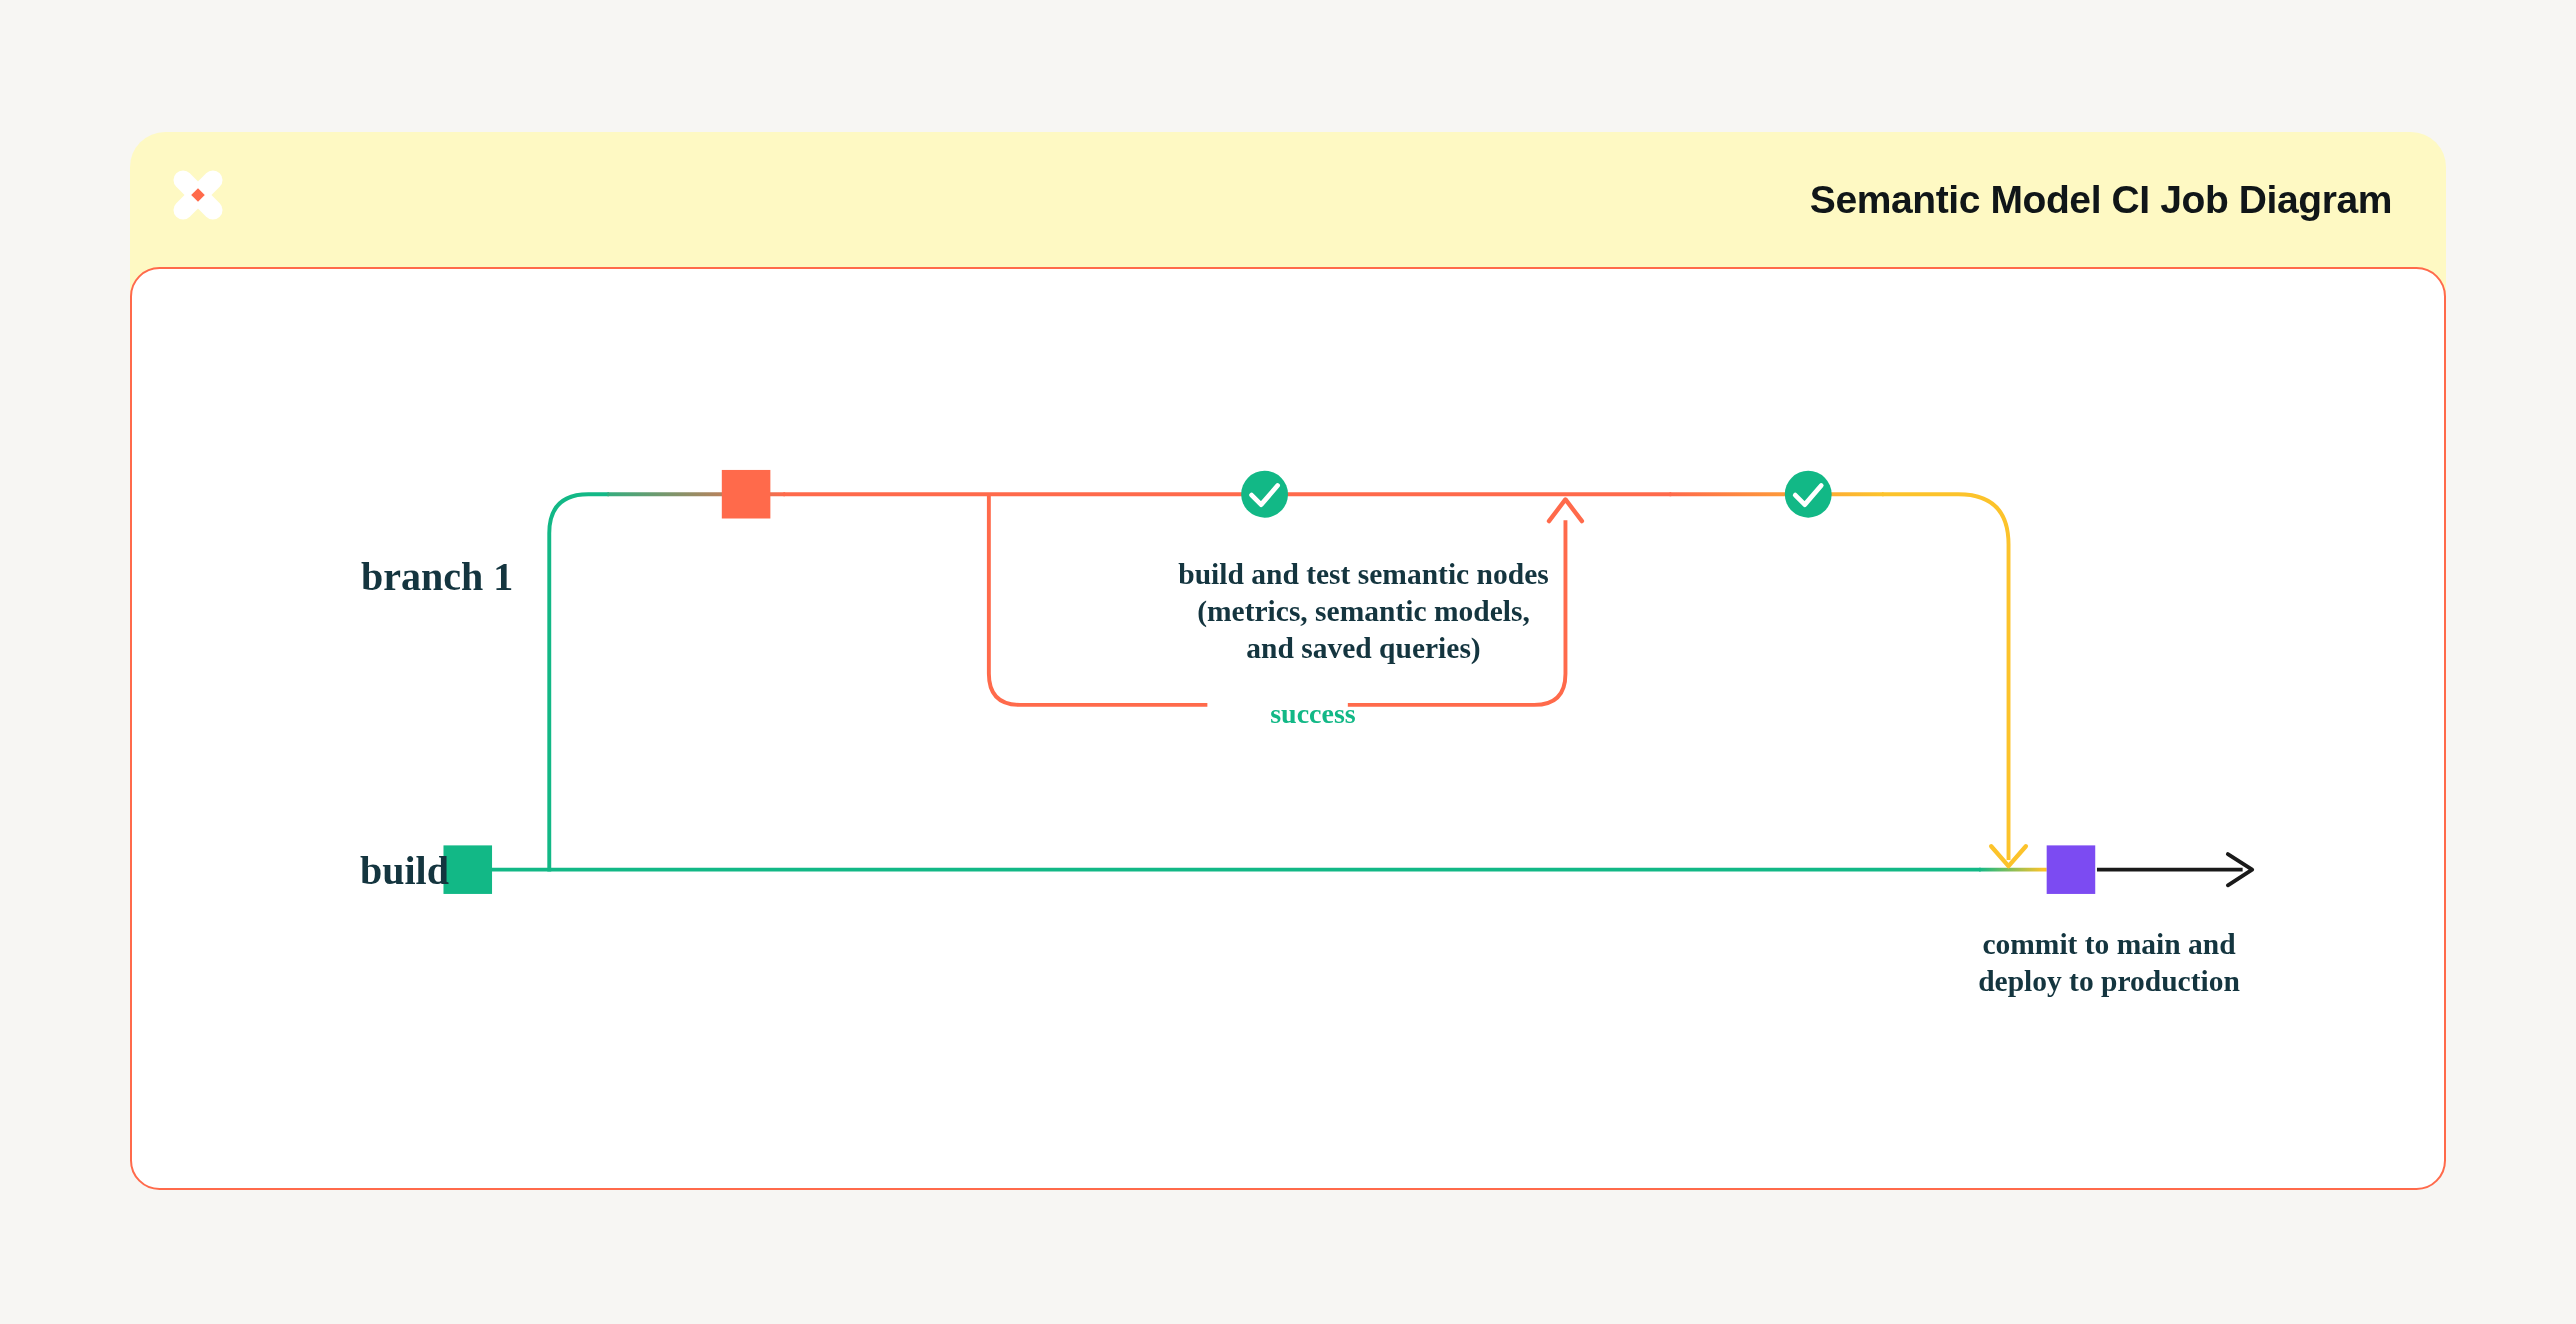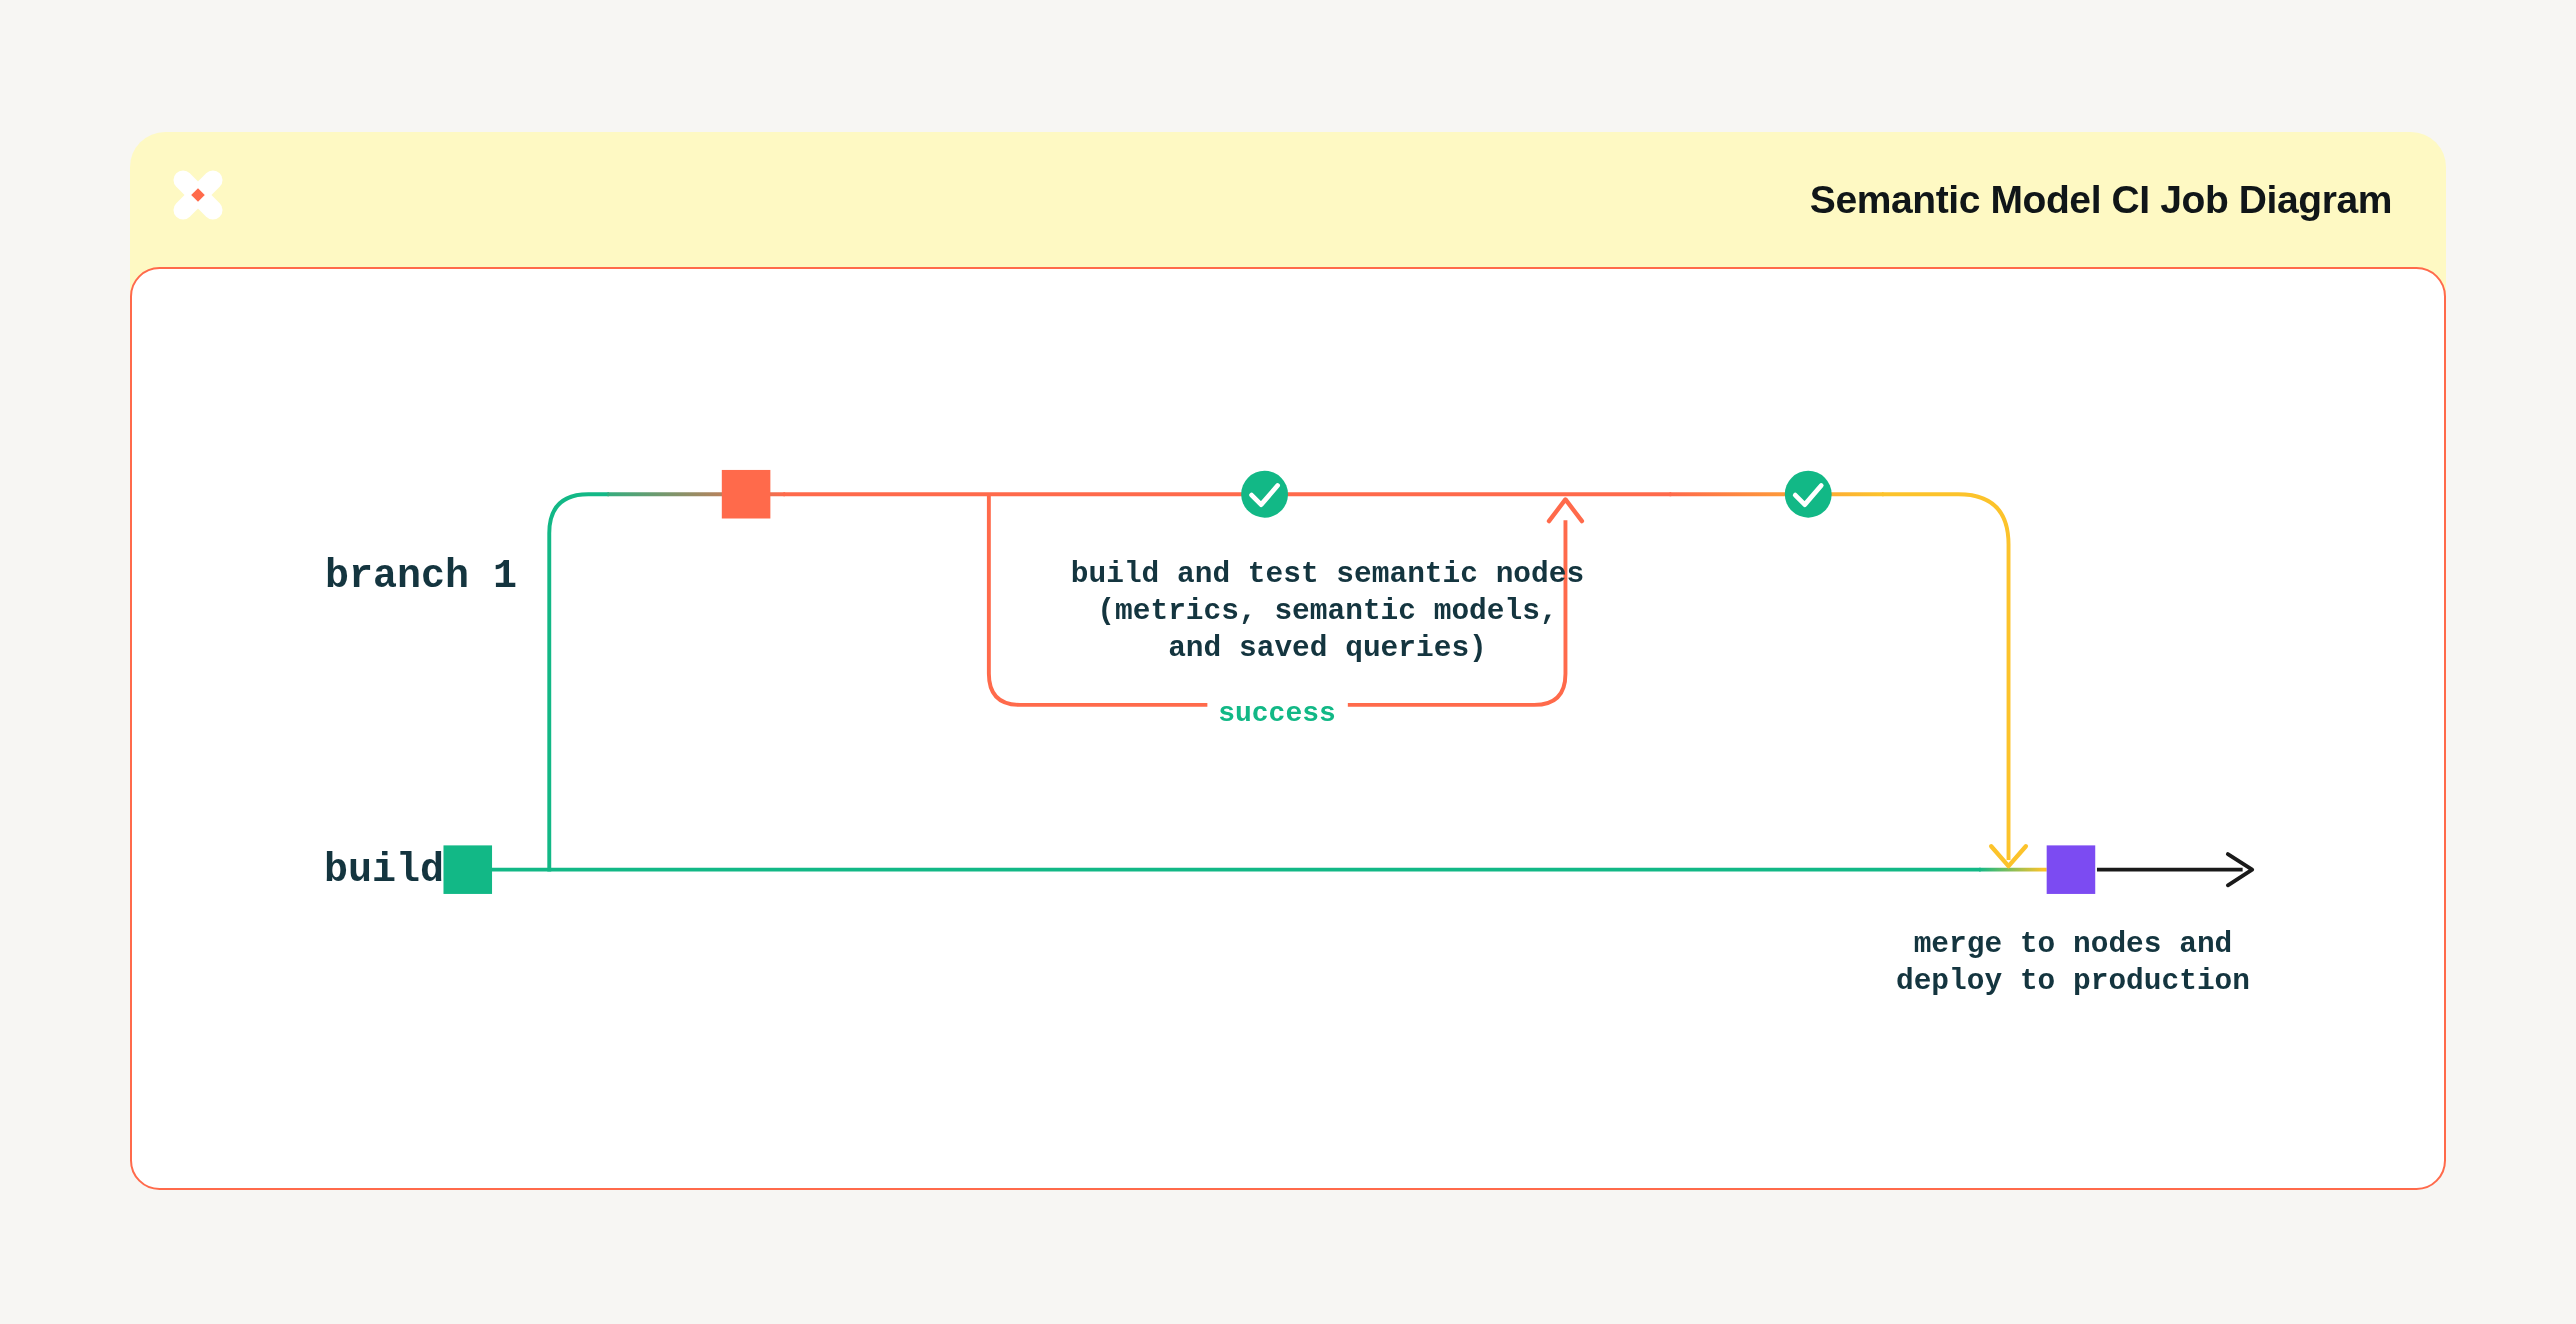--- a/index.html
+++ b/index.html
@@ -34,23 +34,24 @@
     border:2.6px solid #ff6a4b;
     border-radius:29.5px;
     box-sizing:border-box;
   }
   .diagram-svg{
     position:absolute;left:0;top:0;width:2576px;height:1324px;
     z-index:5;
   }
   .txt{
     position:absolute;z-index:6;
-    font-family:Liberation Mono, monospace;
+    font-family:Liberation Serif, serif;
     font-weight:700;color:#14353f;
     white-space:pre-line;
+    margin-left:36px;
   }
   .branch-label{
     font-size:40px;line-height:40px;
   }
   .annotation{
     font-size:29.5px;line-height:37px;text-align:center;
   }
   .success-label{
     font-size:28px;line-height:37px;text-align:center;color:#12b886;
   }
@@ -127,17 +128,17 @@
   <div class="txt branch-label" style="left:324px;top:851px;">build</div>
 
 
   <div class="txt annotation" style="left:1024px;top:556px;width:607px;">build and test semantic nodes
 (metrics, semantic models,
 and saved queries)</div>
 
   <div class="txt success-label" style="left:1147px;top:695px;width:260px;">success</div>
 
 
-  <div class="txt annotation" style="left:1830px;top:926px;width:486px;">merge to nodes and
+  <div class="txt annotation" style="left:1830px;top:926px;width:486px;">commit to main and
 deploy to production</div>
 
 </div>
 
 
 </body></html>

